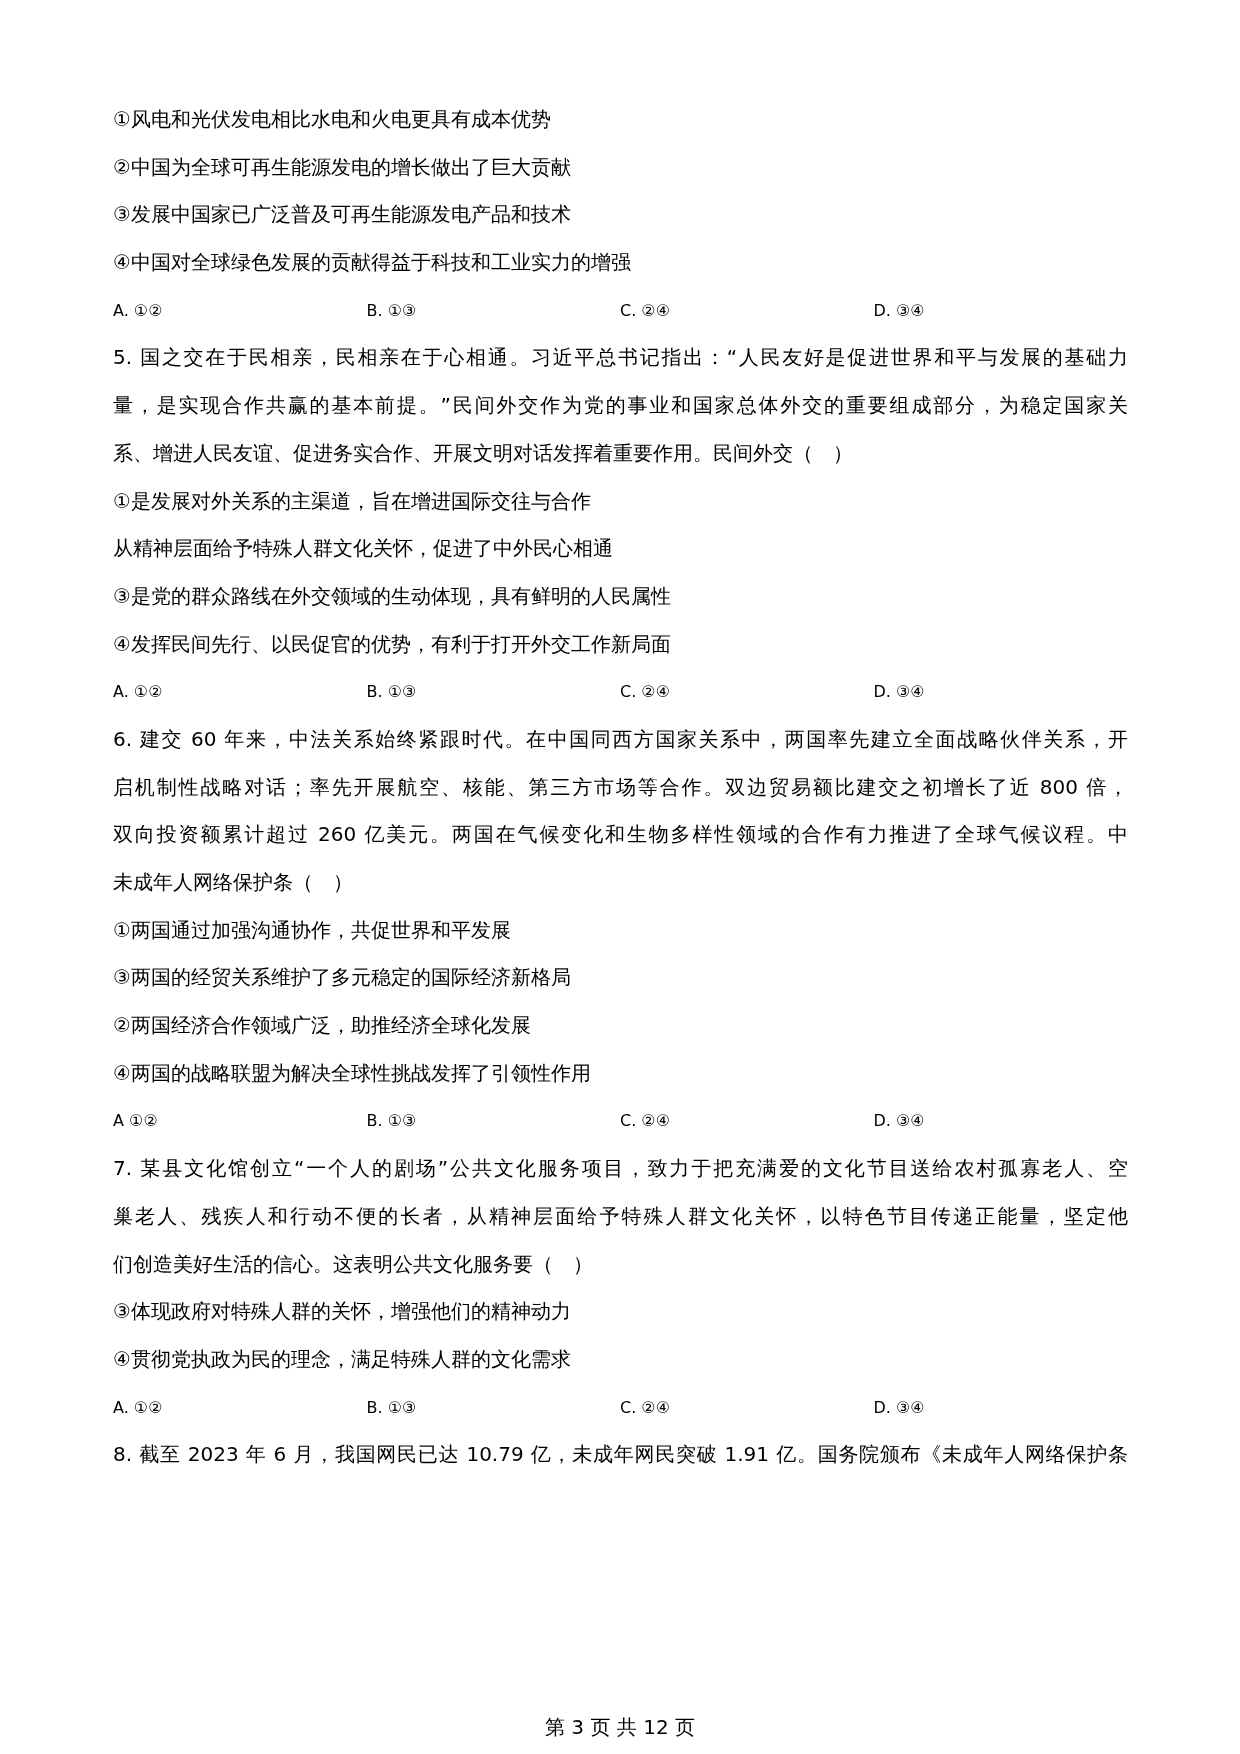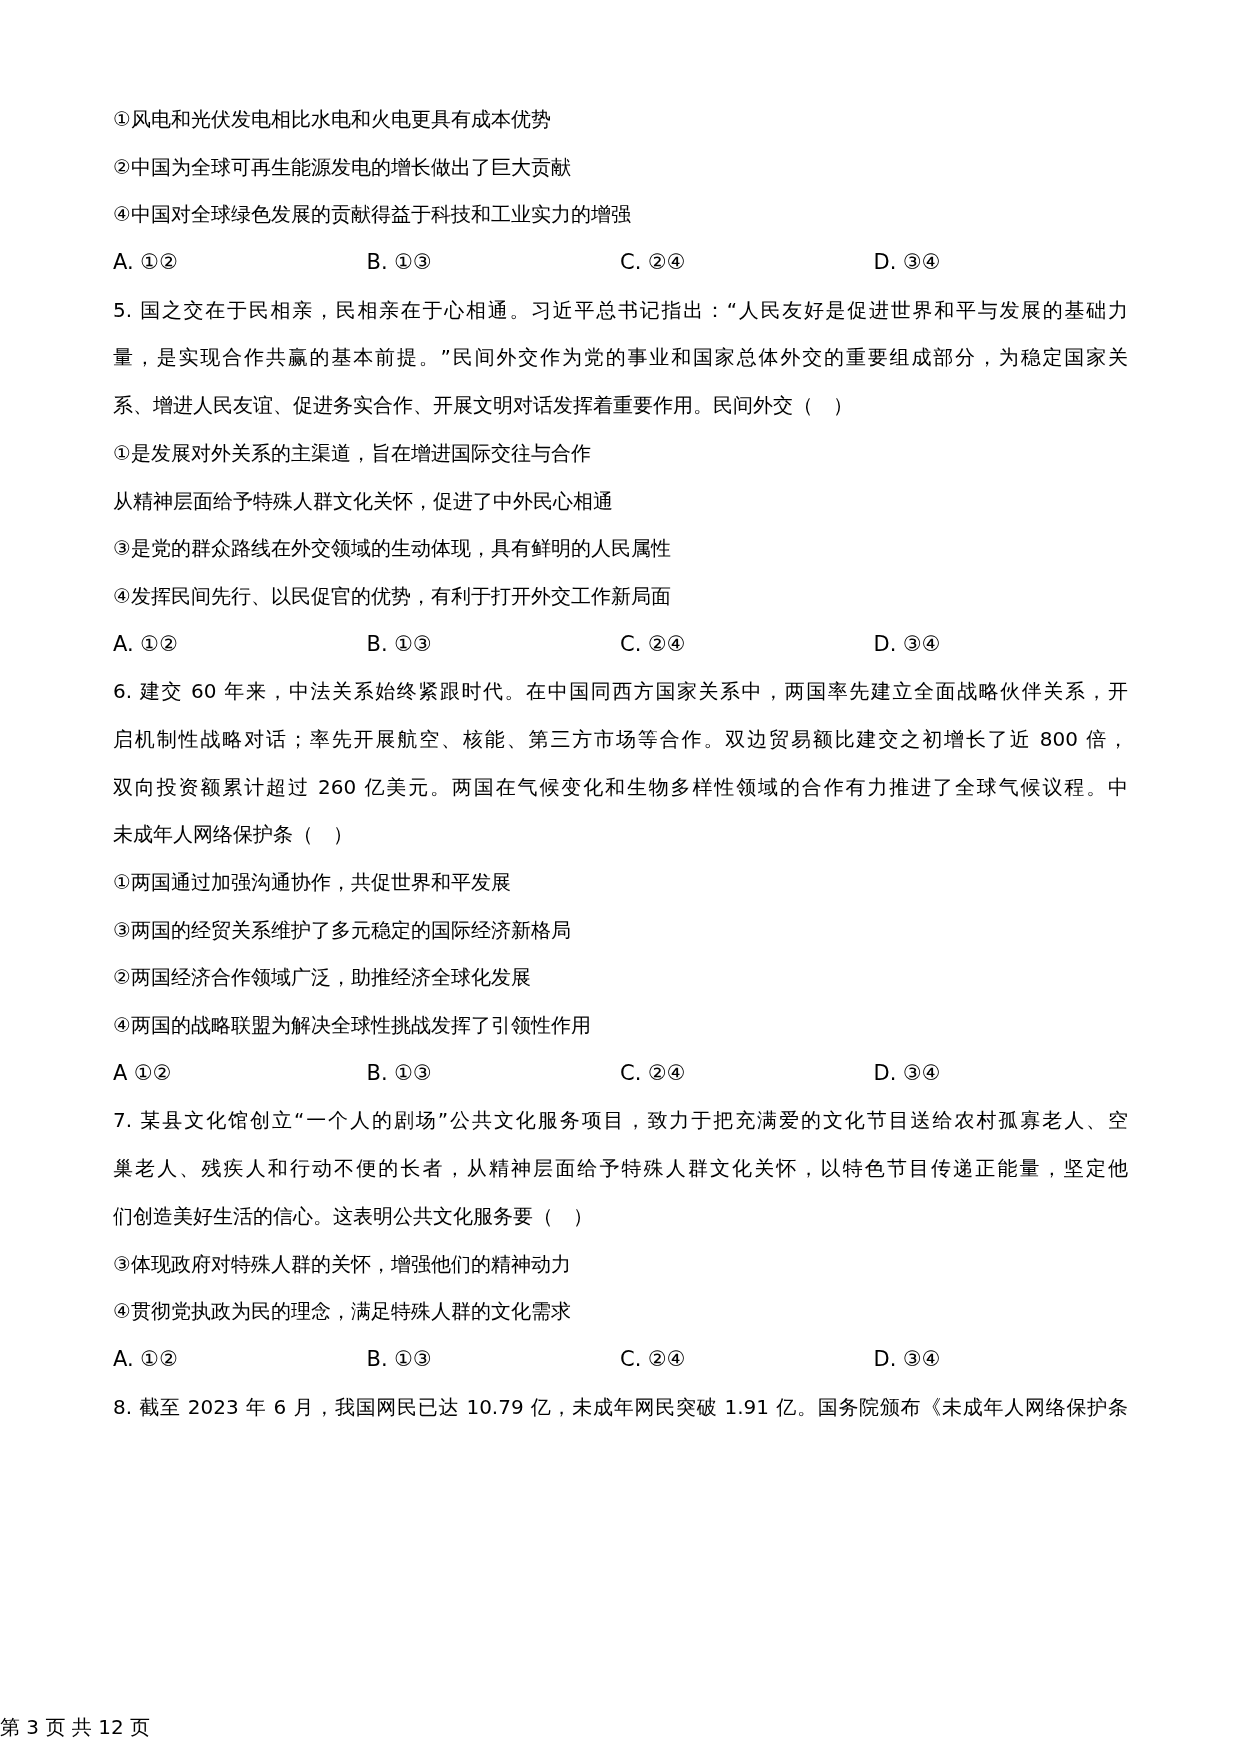--- a/index.html
+++ b/index.html
@@ -36,44 +36,46 @@
       overflow: visible;
     }
     .line.justify {
       text-align: justify;
       text-align-last: justify;
     }
     .options {
       display: flex;
       height: 47.7px;
       line-height: 47.7px;
-      font-size: 21px;
+      font-size: 16px;
     }
     .opt {
       width: 253.5px;
       white-space: nowrap;
     }
     .footer {
       position: absolute;
       left: 0;
       width: 1240px;
       top: 1715px;
+      text-align: center;
       font-size: 20px;
       line-height: 24px;
     }
   </style>
 </head>
 <body>
 
 <div class="page">
   <div class="content">
 
     <div>
       <div class="line">①风电和光伏发电相比水电和火电更具有成本优势</div>
       <div class="line">②中国为全球可再生能源发电的增长做出了巨大贡献</div>
+      <div class="line">③发展中国家已广泛普及可再生能源发电产品和技术</div>
       <div class="line">④中国对全球绿色发展的贡献得益于科技和工业实力的增强</div>
       <div class="options">
         <span class="opt">A. ①②</span>
         <span class="opt">B. ①③</span>
         <span class="opt">C. ②④</span>
         <span class="opt">D. ③④</span>
       </div>
     </div>
 
     <div>

